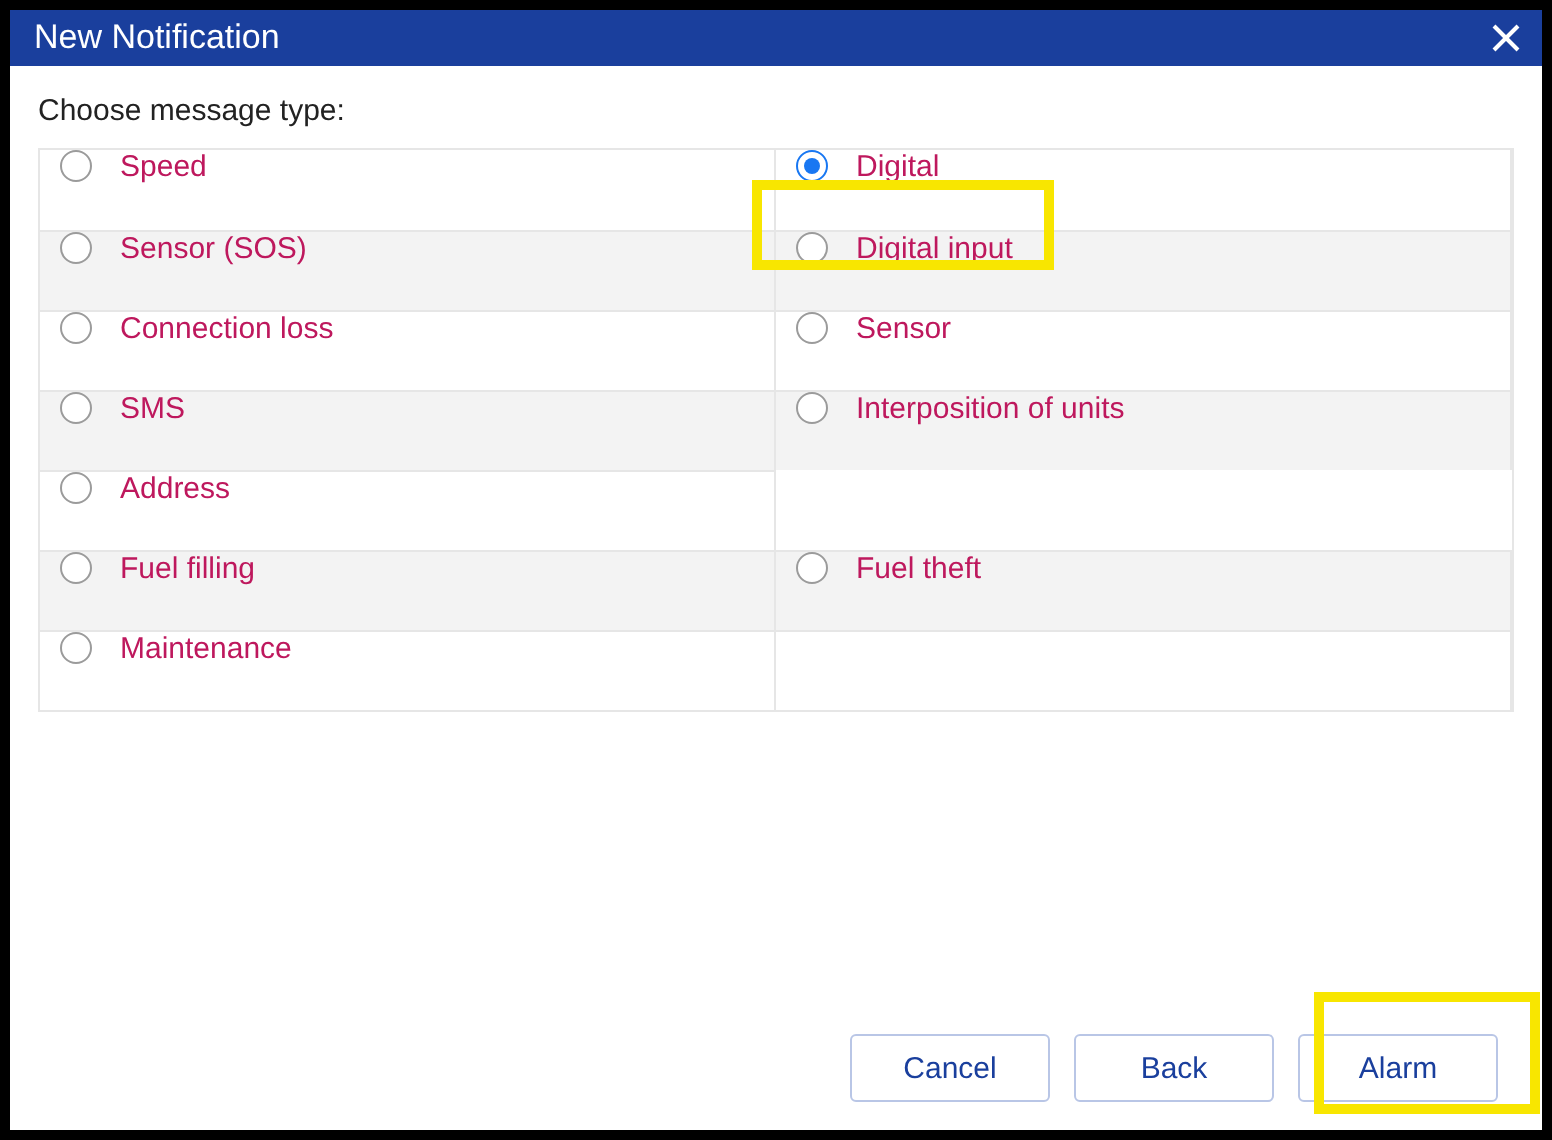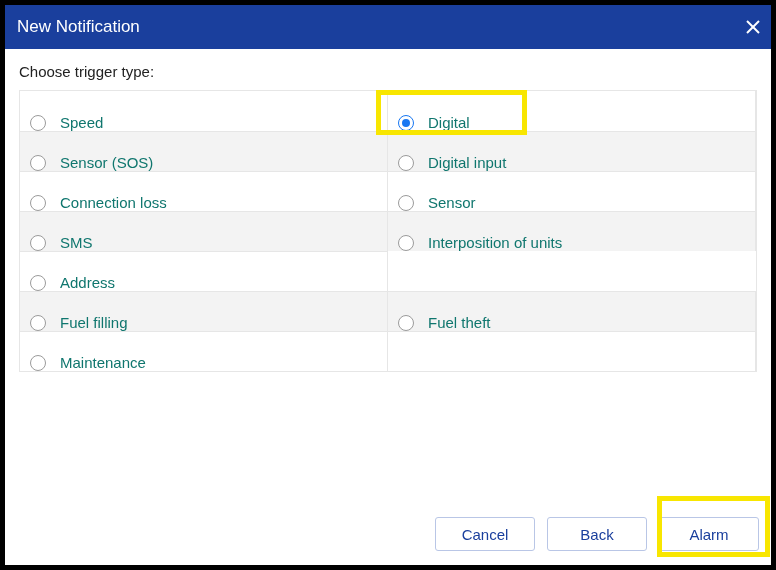--- a/index.html
+++ b/index.html
@@ -11,21 +11,21 @@
   }
   .outer {
     width: 776px; height: 570px;
     border: 5px solid #000;
     background: #fff;
     position: relative;
   }
   .titlebar {
     background: #1a3f9d;
     color: #fff;
-    height: 44px;
+    height: 28px;
     display: flex;
     align-items: center;
     justify-content: space-between;
     padding: 0 10px 0 12px;
     font-size: 17px;
   }
   .close-icon {
     width: 16px; height: 16px;
     cursor: pointer;
     display: flex; align-items: center; justify-content: center;
@@ -44,26 +44,26 @@
     border: 1px solid #e6e6e6;
     border-collapse: collapse;
   }
   .trigger-row {
     display: flex;
   }
   .trigger-cell {
     width: 50%;
     height: 40px;
     display: flex;
-    align-items: flex-end;
+    align-items: flex-start;
     padding: 0 10px;
     border-top: 1px solid #e6e6e6;
     border-right: 1px solid #e6e6e6;
     font-size: 15px;
-    color: #0f766e;
+    color: #be185d;
     cursor: pointer;
   }
   .trigger-row:first-child .trigger-cell { border-top: none; }
   .trigger-row:nth-child(odd) .trigger-cell { background: #fff; }
   .trigger-row:nth-child(even) .trigger-cell { background: #f3f3f3; }
   .trigger-cell.empty { cursor: default; }
   .radio {
     width: 16px; height: 16px;
     border: 1px solid #9b9b9b;
     border-radius: 50%;
@@ -91,21 +91,21 @@
   .highlight-next {
     position: absolute;
     left: 652px; top: 491px;
     width: 113px; height: 61px;
     border: 5px solid #f8e600;
     pointer-events: none;
   }
   .footer {
     position: absolute;
     bottom: 14px;
-    right: 12px;
+    right: 22px;
     display: flex;
     gap: 12px;
   }
   .btn {
     min-width: 100px;
     height: 34px;
     border: 1px solid #b9c6e6;
     border-radius: 3px;
     background: #fff;
     color: #1a3f9d;
@@ -122,21 +122,21 @@
     <span>New Notification</span>
     <span class="close-icon">
       <svg width="14" height="14" viewBox="0 0 14 14">
         <line x1="1" y1="1" x2="13" y2="13" stroke="#fff" stroke-width="2"></line>
         <line x1="13" y1="1" x2="1" y2="13" stroke="#fff" stroke-width="2"></line>
       </svg>
     </span>
   </div>
 
   <div class="content">
-    <div class="prompt">Choose trigger type:</div>
+    <div class="prompt">Choose message type:</div>
 
     <div class="trigger-table">
       <div class="trigger-row">
         <div class="trigger-cell">
           <span class="radio"></span>
           <span>Speed</span>
         </div>
         <div class="trigger-cell">
           <span class="radio selected"></span>
           <span>Digital</span>

